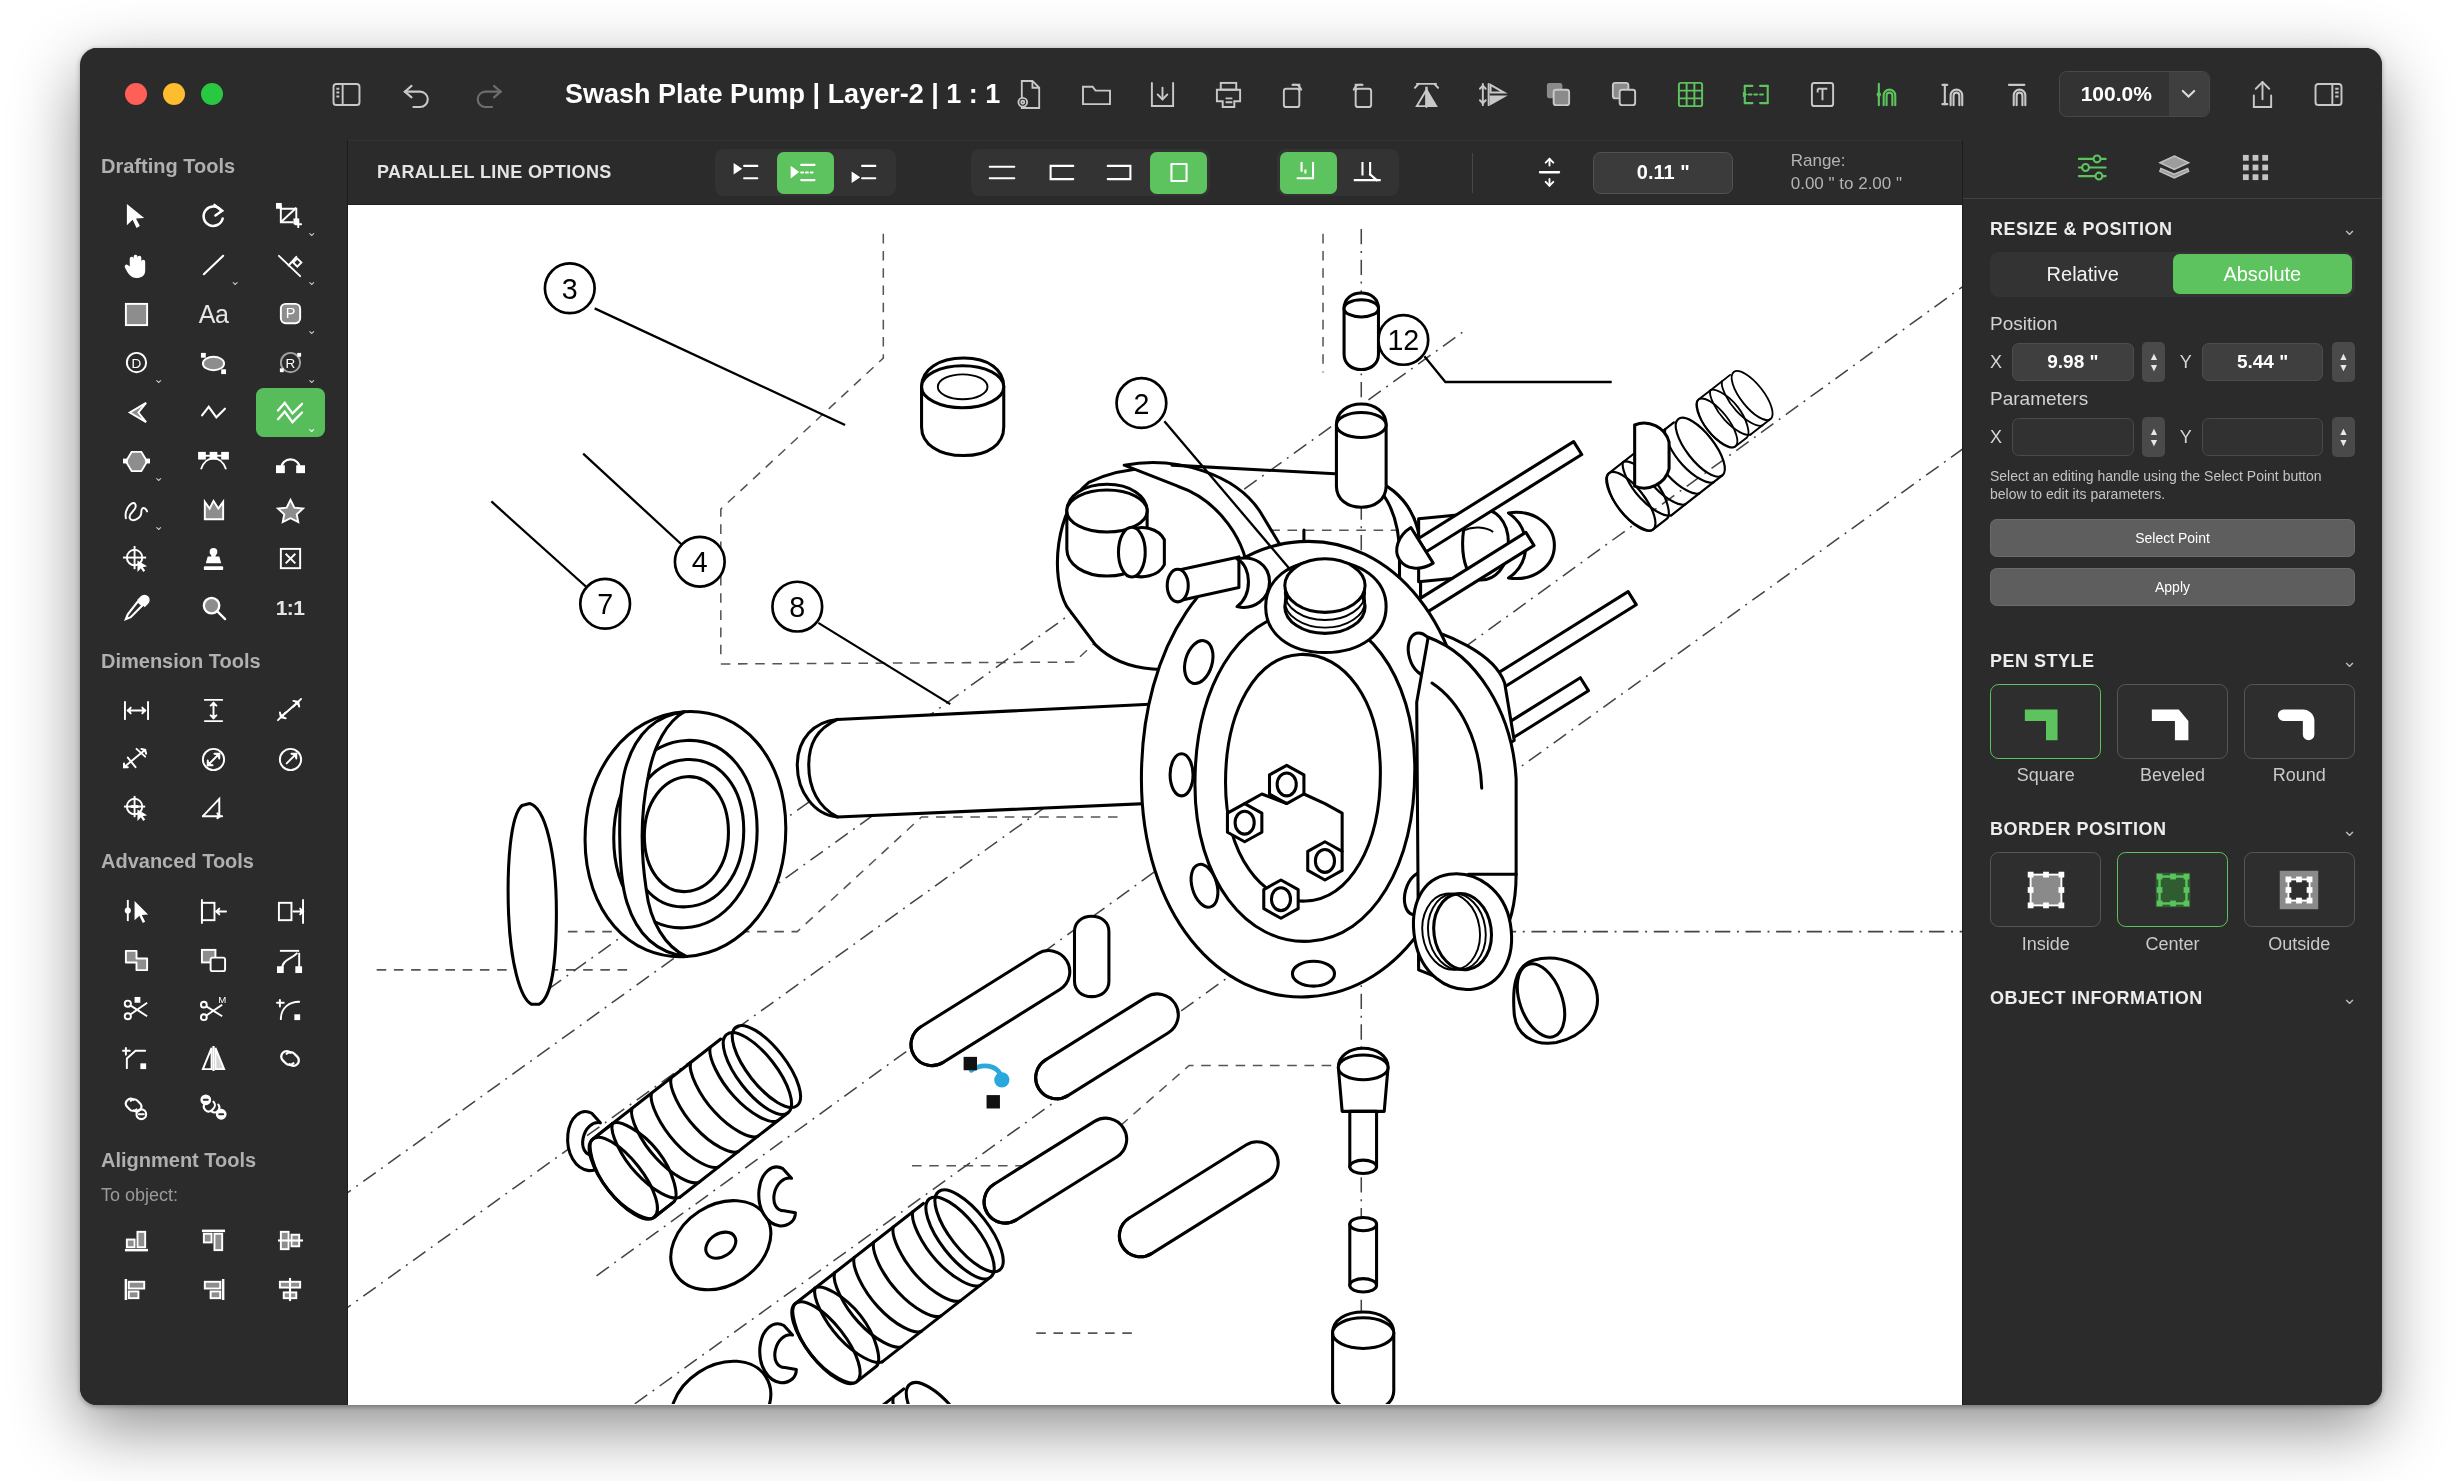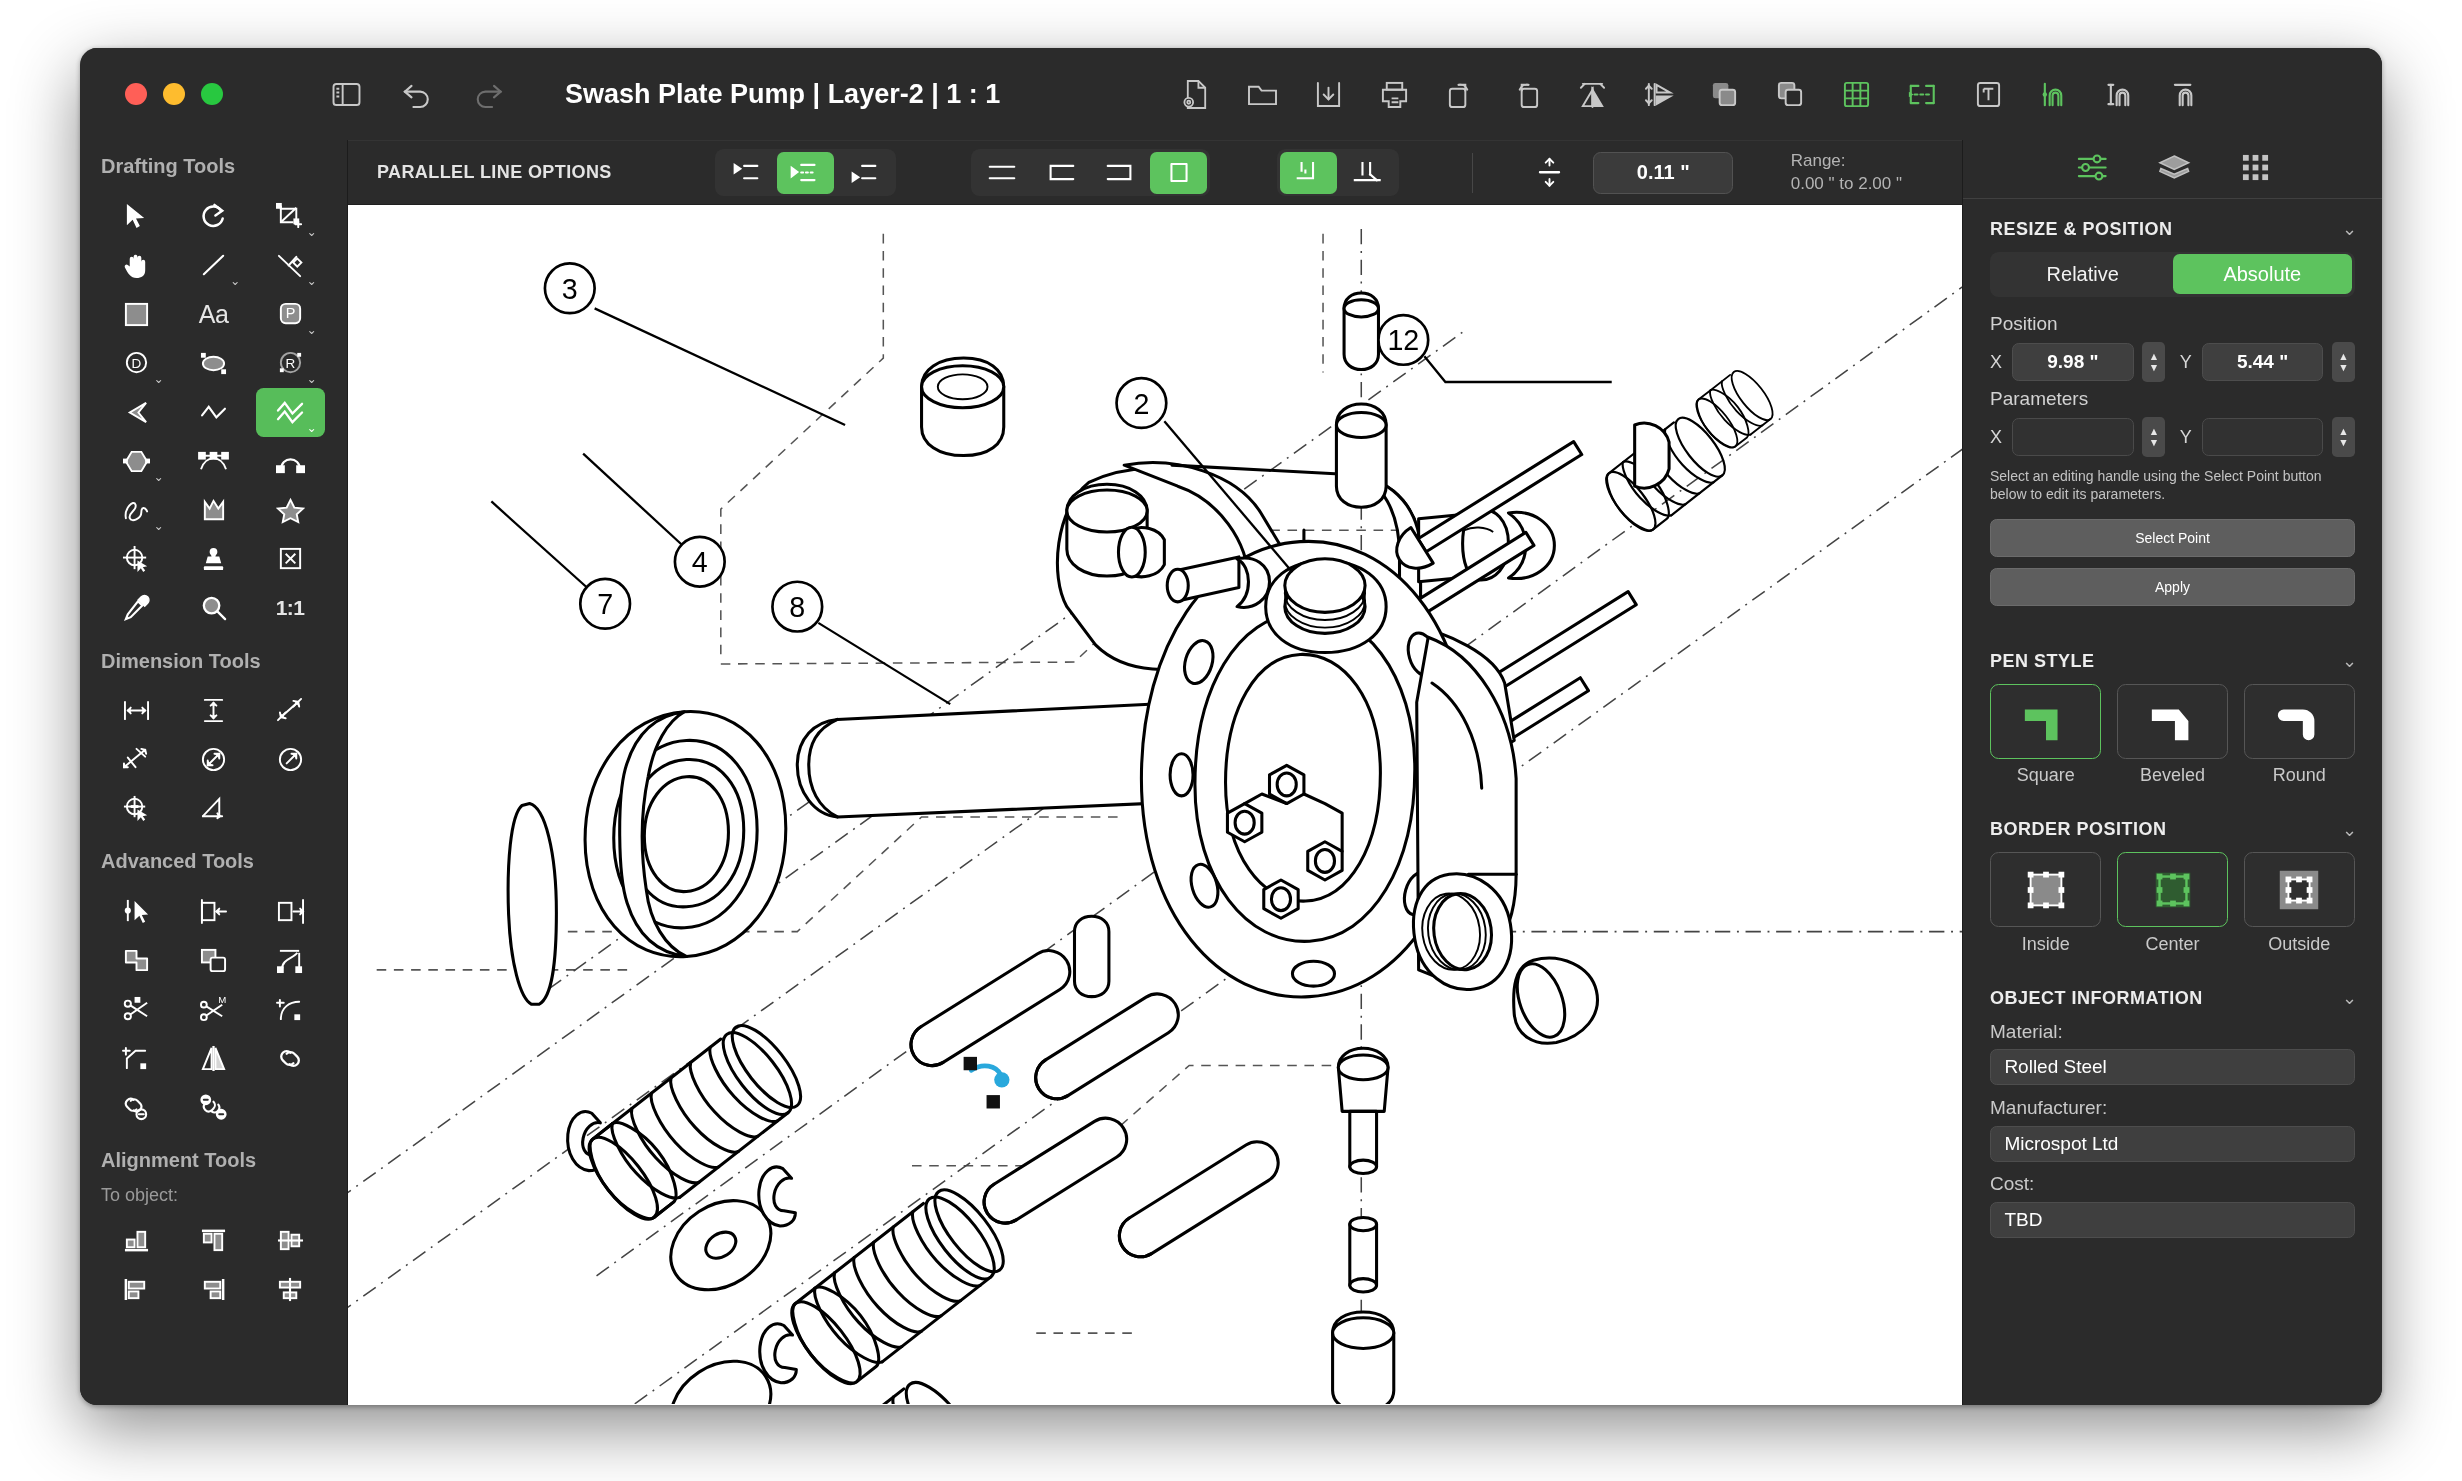--- a/index.html
+++ b/index.html
@@ -440,20 +440,46 @@
       </div>
       <div class="icon-btn">
         <svg width="29" height="29" viewBox="0 0 30 30" fill="none" stroke="#c8c8c8" stroke-width="2.2" stroke-linecap="round">
           <path d="M3 5 h16"></path>
             <path d="M8 26 v-10 a6 6 0 0 1 12 0 v10"></path>
             <path d="M11 26 v-10 a3 3 0 0 1 6 0 v10"></path>
         </svg>
       </div>
     </div>
 
+    <div class="tb-right">
+      <div class="zoom-box">
+        <div class="zoom-val">100.0%</div>
+        <div class="zoom-chev">
+          <svg width="17" height="11.5" viewBox="0 0 18 12" fill="none" stroke="#dcdcdc" stroke-width="2.2" stroke-linecap="round">
+              <path d="M3 3 L9 9 L15 3"></path>
+            </svg>
+        </div>
+      </div>
+      <div class="icon-btn">
+        <svg width="25" height="31" viewBox="0 0 26 32" fill="none" stroke="#c8c8c8" stroke-width="2" stroke-linecap="round">
+          <path d="M13 3 v18"></path>
+            <path d="M6 10 l7 -7 l7 7"></path>
+            <path d="M4 17 v12 h18 v-12"></path>
+        </svg>
+      </div>
+      <div class="icon-btn">
+        <svg width="29" height="25" viewBox="0 0 30 26" fill="none" stroke="#c8c8c8" stroke-width="2">
+          <rect x="1.5" y="2" width="27" height="22" rx="3"></rect>
+            <line x1="19" y1="2" x2="19" y2="24"></line>
+          <line x1="22" y1="7" x2="25.5" y2="7"></line>
+            <line x1="22" y1="11" x2="25.5" y2="11"></line>
+            <line x1="22" y1="15" x2="25.5" y2="15"></line>
+        </svg>
+      </div>
+    </div>
   </div>
 
   <div class="main-row">
 
     <div class="toolpanel">
 
       <div class="tp-title">Drafting Tools</div>
       <div class="tgrid">
         <div class="tcell">
           <svg width="25" height="29" viewBox="0 0 26 30" fill="#ffffff">
@@ -1462,27 +1488,19 @@
               </div>
               <div class="choice-cap">Outside</div>
             </div>
           </div>
         </div>
 
         <div class="sect-head">
           <span class="sect-title">OBJECT INFORMATION</span>
           <span class="sect-chev">⌄</span>
         </div>
-        <div class="sect-body">
-          <div class="objlabel" style="margin-top:0">Material:</div>
-          <div class="objfield">Rolled Steel</div>
-          <div class="objlabel">Manufacturer:</div>
-          <div class="objfield">Microspot Ltd</div>
-          <div class="objlabel">Cost:</div>
-          <div class="objfield">TBD</div>
-        </div>
 
       </div>
     </div>
 
   </div>
 </div>
 
 
 </body></html>

